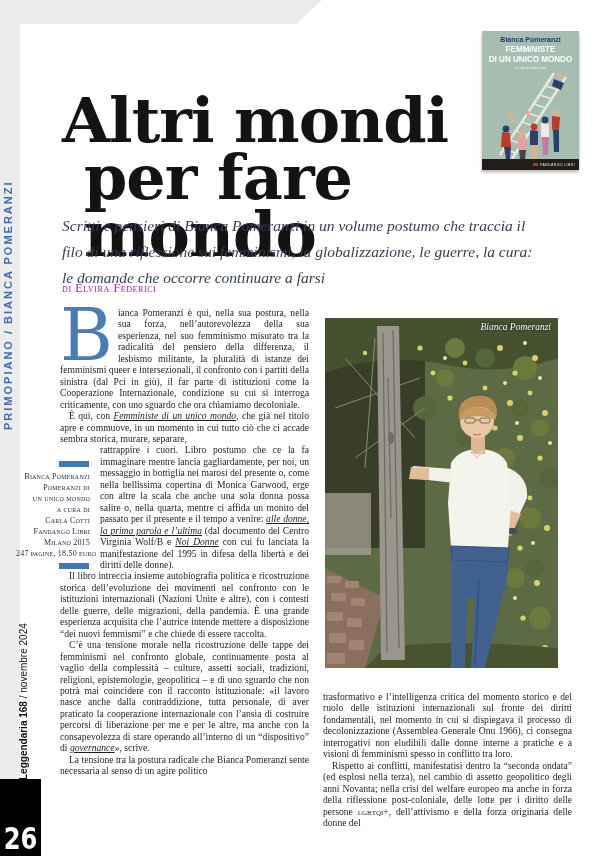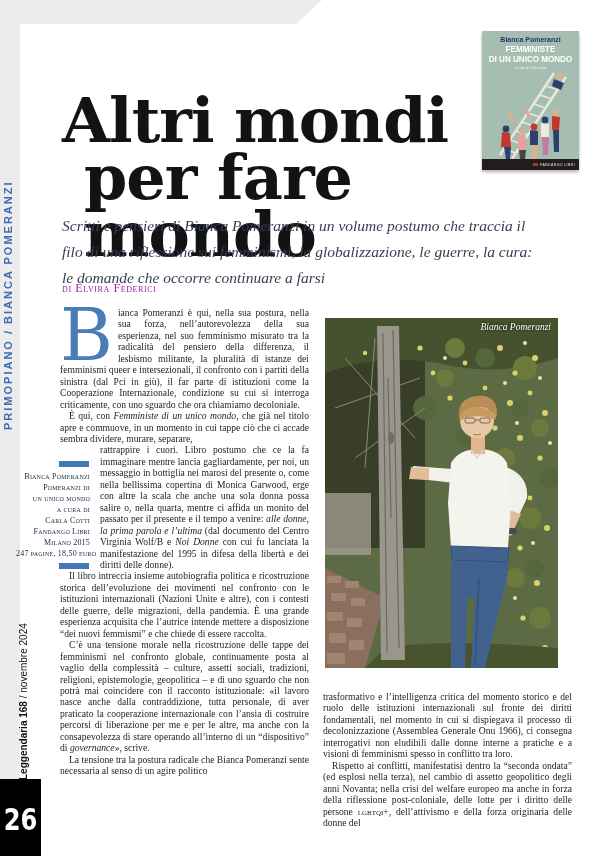--- a/index.html
+++ b/index.html
@@ -19,21 +19,21 @@
     letter-spacing:2px;color:#3d6cb4;white-space:nowrap;
   }
   .footer-vert{
     position:absolute;left:18px;top:640px;height:140px;width:16px;
     writing-mode:vertical-rl;transform:rotate(180deg);
     font-family:"Liberation Sans",sans-serif;font-size:10px;color:#101010;white-space:nowrap;
   }
   .footer-vert .b{font-weight:700;}
   .pagenum-block{
     position:absolute;left:0;top:779px;width:41px;height:77px;background:#000;
-    display:flex;align-items:center;justify-content:center;
+    display:flex;align-items:flex-end;justify-content:center;
   }
   .pagenum{font-family:"DejaVu Sans",sans-serif;font-weight:700;font-size:31px;color:#fff;
     transform:scaleX(.78);margin-top:2px;}
   
   .title{
     position:absolute;left:62px;top:50px;width:400px;
     font-family:"DejaVu Serif",serif;font-weight:700;color:#131313;
     font-size:62px;line-height:57px;letter-spacing:-1px;
   }
   .title .l2{display:block;padding-left:22px;}
@@ -72,21 +72,21 @@
   
   .col{position:absolute;text-align:justify;color:#1e1e1e;
     font-size:9.6px;line-height:11.45px;hyphens:auto;-webkit-hyphens:auto;}
   .col p{margin:0;}
   .col p.ind{text-indent:9px;}
   .col1{left:60px;top:307px;width:249px;}
   .col2{left:323px;top:691px;width:249px;}
   .dropcap{float:left;font-family:"DejaVu Serif",serif;font-size:72px;line-height:56px;
     height:57px;padding-right:5px;color:#4a7cb8;}
   .note-spacer{float:left;width:40px;height:115px;}
-  .it{font-style:italic;}
+  .it{font-style:italic;text-decoration:underline;}
   .sc{font-variant:small-caps;}
   
   .photo{position:absolute;left:325px;top:318px;width:233px;height:350px;overflow:hidden;}
   .photo-caption{position:absolute;right:7px;top:4px;color:#fff;font-style:italic;
     font-size:9.5px;text-shadow:0 0 3px rgba(0,0,0,.8);}
 </style>
 </head>
 <body>
 
 <div class="gray-strip"></div>
@@ -154,21 +154,21 @@
   <div class="note-line">a cura di</div>
   <div class="note-line">Carla Cotti</div>
   <div class="note-line">Fandango Libri</div>
   <div class="note-line">Milano 2015</div>
   <div class="note-line">247 pagine, 18,50 euro</div>
   <div class="note-bar bot"></div>
 </aside>
 
 <div class="col col1">
   <p><span class="dropcap">B</span><span><span>ianca Pomeranzi è qui, nella sua postura, nella sua forza, nell’autorevolezza della sua esperienza, nel suo femminismo misurato tra la radicalità del pensiero della differenza, il lesbismo militante, la pluralità di istanze dei femminismi queer e intersezionali, il confronto con i partiti della sinistra (dal Pci in giù), il far parte di istituzioni come la Cooperazione Internazionale, condizione su cui si interroga criticamente, con uno sguardo che ora chiamiamo decoloniale.</span></span></p>
-  <p class="ind"><span><span>È qui, con </span><span class="it">Femministe di un unico mondo</span><span>, che già nel titolo apre e commuove, in un momento in cui tappe ciò che ci accade sembra dividere, murare, separare,</span></span></p>
+  <p class="ind"><span><span>È qui, con </span><span class="it">Femministe di un unico mondo</span><span>, che già nel titolo apre e commuove, in un momento in cui tutto ciò che ci accade sembra storica, murare, separare,</span></span></p>
   <p><span class="note-spacer"></span><span><span>rattrappire i cuori. Libro postumo che ce la fa immaginare mentre lancia gagliardamente, per noi, un messaggio in bottiglia nei marosi del presente o, come nella bellissima copertina di Monica Garwood, erge con altre la scala che anche una sola donna possa salire o, nella quarta, mentre ci affida un monito del passato per il presente e il tempo a venire: </span><span class="it">alle donne, la prima parola e l’ultima</span><span> (dal documento del Centro Virginia Wolf/B e </span><span class="it">Noi Donne</span><span> con cui fu lanciata la manifestazione del 1995 in difesa della libertà e dei diritti delle donne).</span></span></p>
   <p class="ind"><span><span>Il libro intreccia insieme autobiografia politica e ricostruzione storica dell’evoluzione dei movimenti nel confronto con le istituzioni internazionali (Nazioni Unite e altre), con i contesti delle guerre, delle migrazioni, della pandemia. È una grande esperienza acquisita che l’autrice intende mettere a disposizione “dei nuovi femmismi” e che chiede di essere raccolta.</span></span></p>
   <p class="ind"><span><span>C’è una tensione morale nella ricostruzione delle tappe dei femminismi nel confronto globale, continuamente posta al vaglio della complessità – culture, assetti sociali, tradizioni, religioni, epistemologie, geopolitica – e di uno sguardo che non potrà mai coincidere con il racconto istituzionale: «il lavoro nasce anche dalla contraddizione, tutta personale, di aver praticato la cooperazione internazionale con l’ansia di costruire percorsi di liberazione per me e per le altre, ma anche con la consapevolezza di stare operando all’interno di un “dispositivo” di </span><span class="it">governance</span><span>», scrive.</span></span></p>
   <p class="ind"><span><span>La tensione tra la postura radicale che Bianca Pomeranzi sente necessaria al senso di un agire politico</span></span></p>
 </div>
 
 <figure class="photo" style="margin:0">
   <svg width="233" height="350" viewBox="0 0 233 350">
     <rect width="233" height="350" fill="#5d6b44"></rect>
     <path d="M0 0 h100 v230 h-100 z" fill="#383e27"></path>

